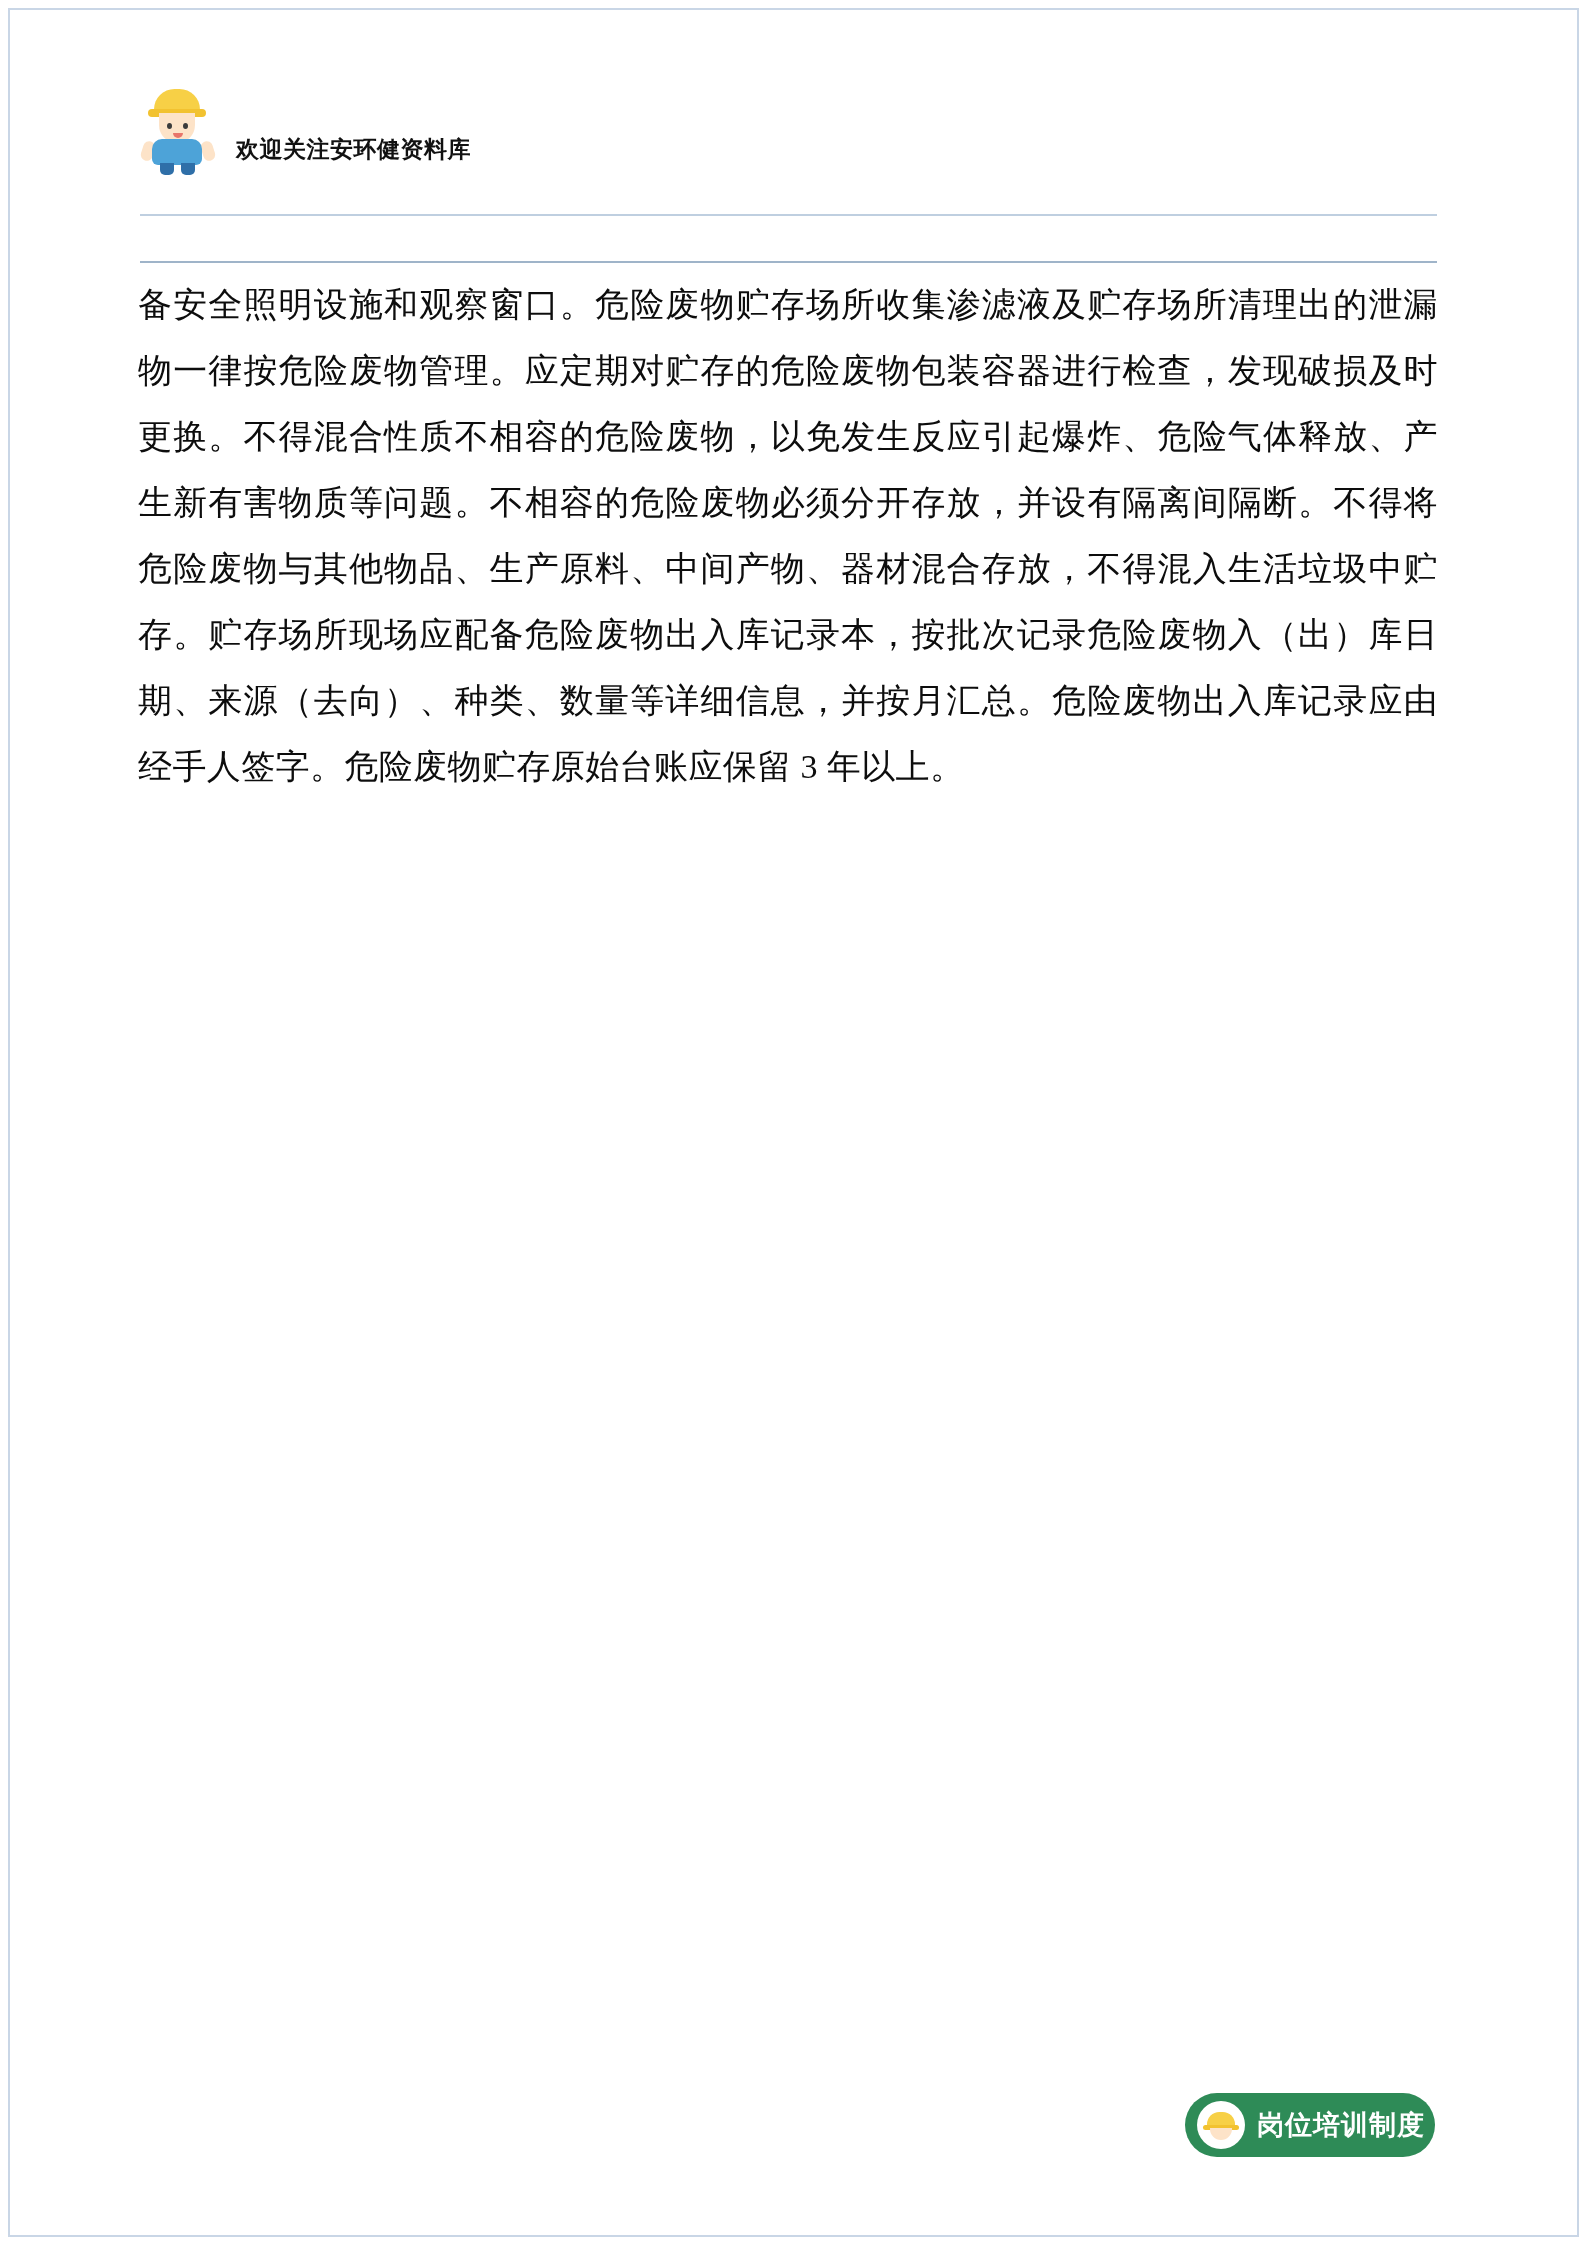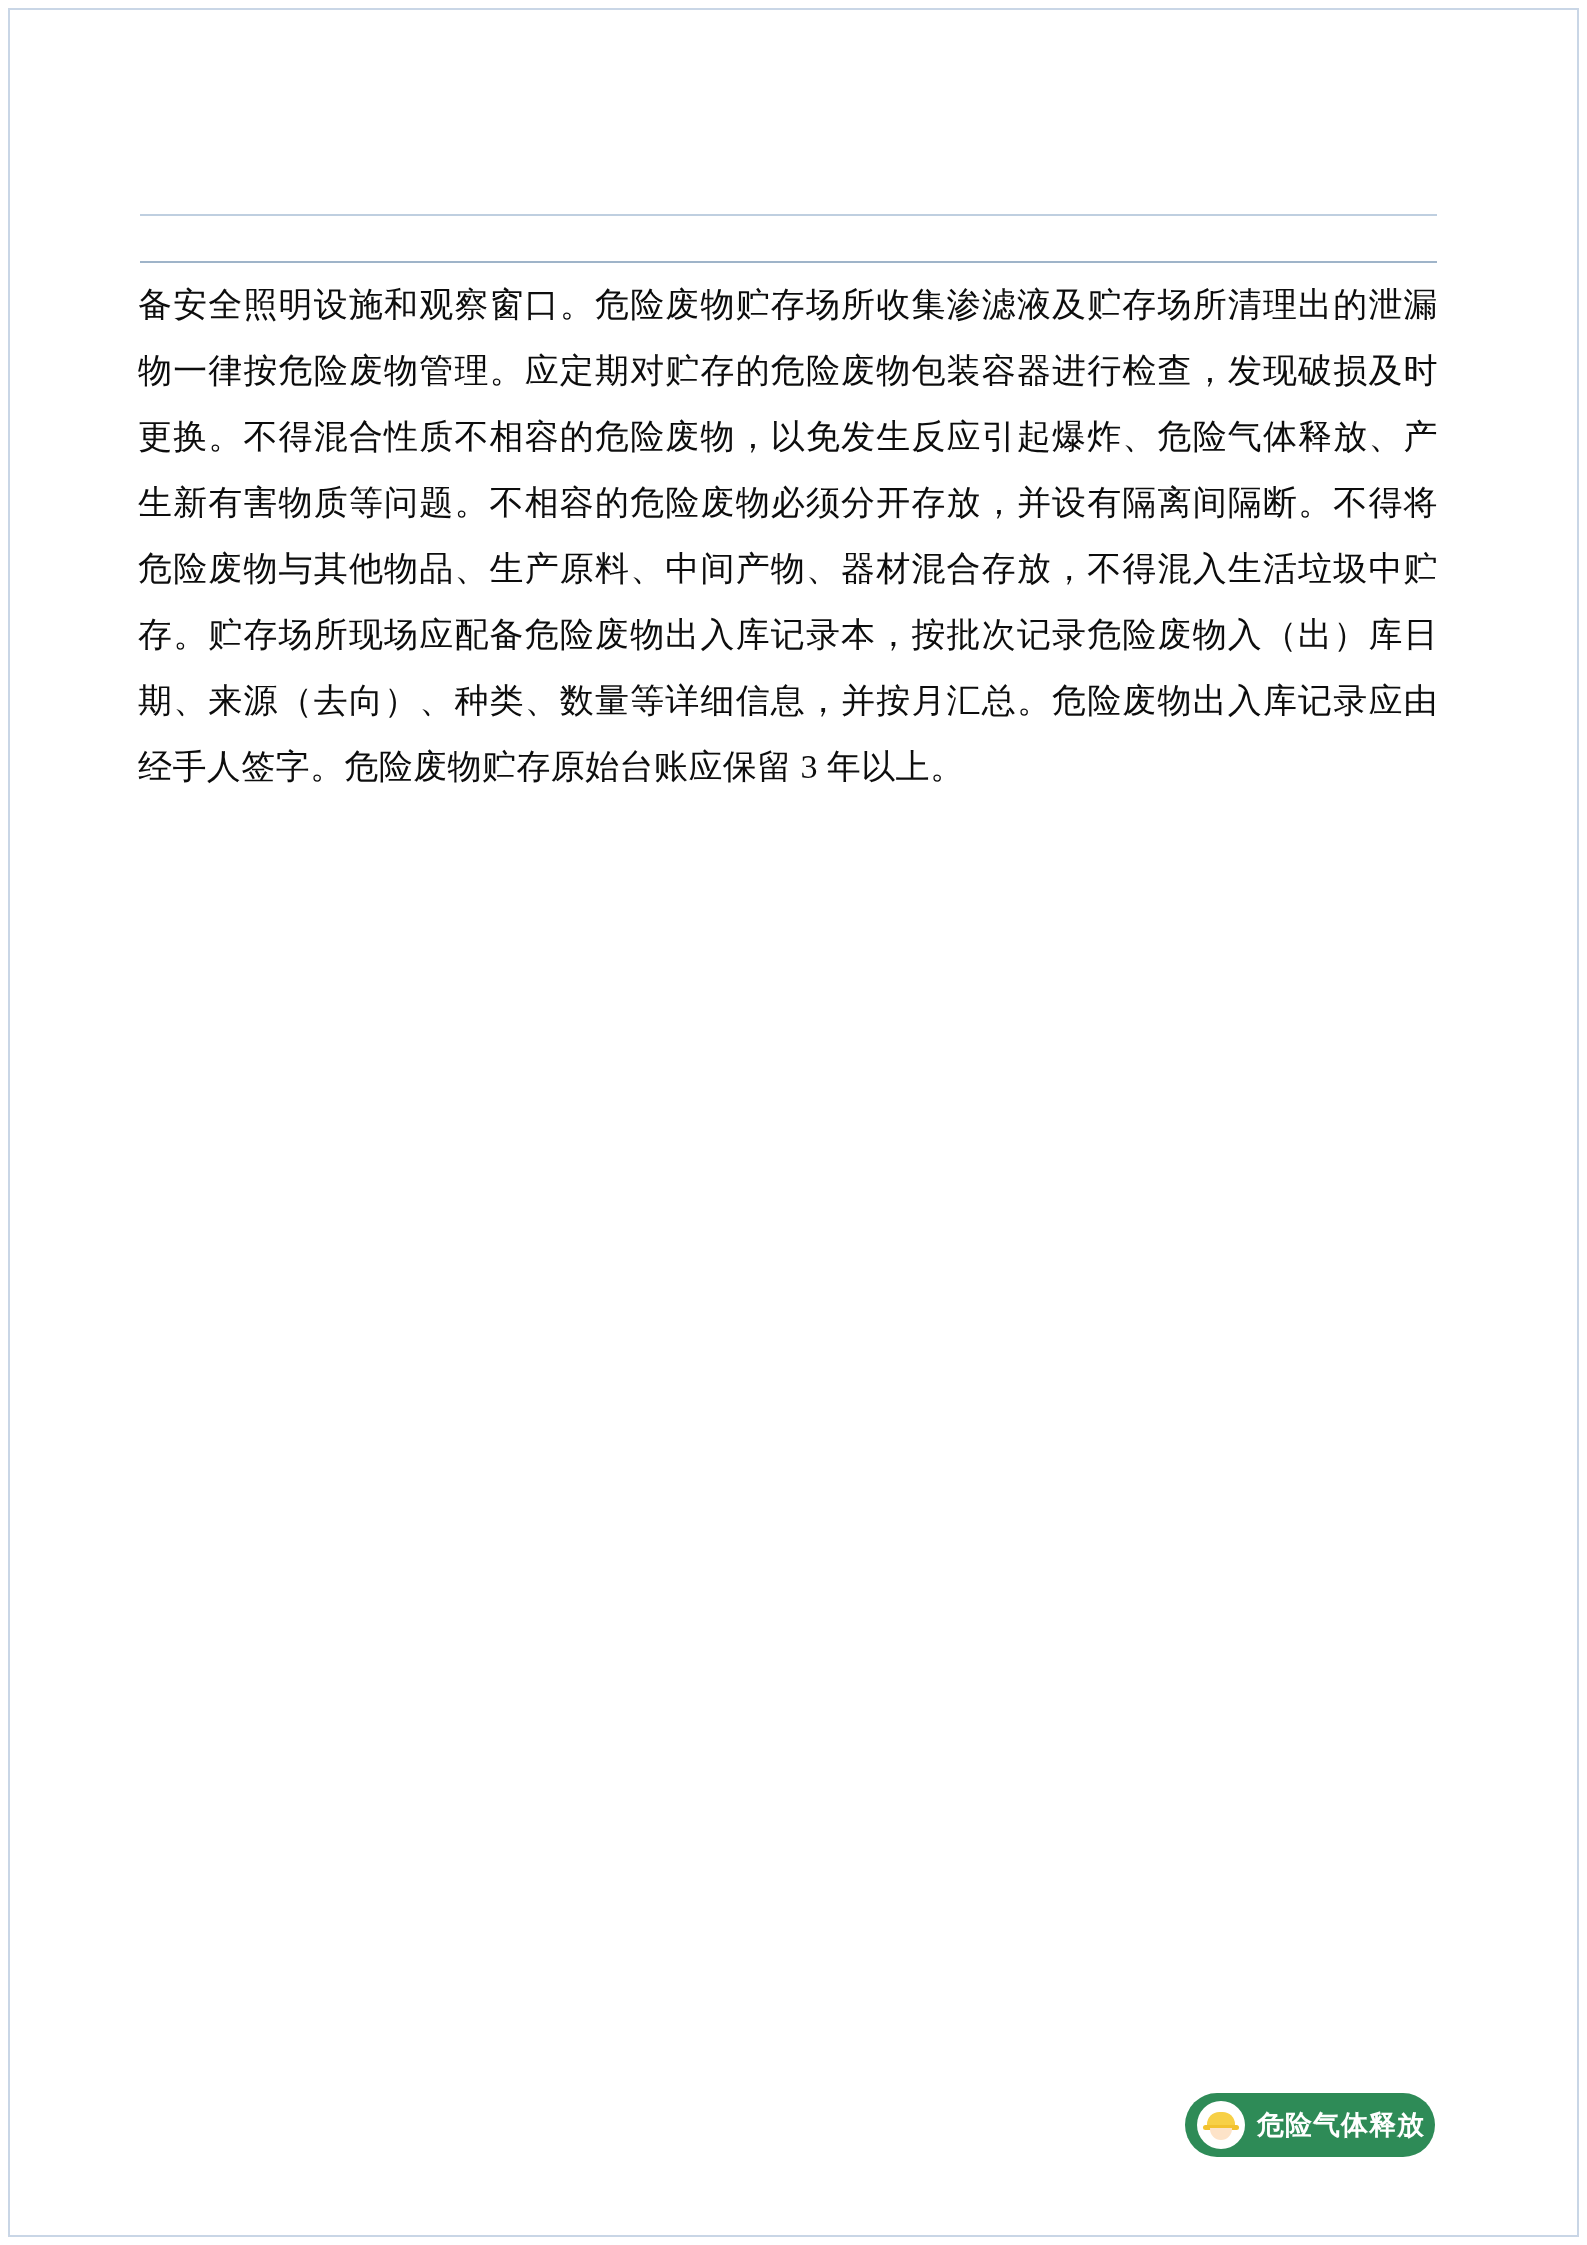--- a/index.html
+++ b/index.html
@@ -232,29 +232,47 @@
     letter-spacing: 1px;
   }
 </style>
 </head>
 <body>
 
 <div class="page">
 
   <div class="page-frame"></div>
 
+  <div class="header">
+    <div class="header-inner">
+      <div class="mascot">
+        <div class="helmet"></div>
+        <div class="helmet-brim"></div>
+        <div class="face"></div>
+        <div class="eye left"></div>
+        <div class="eye right"></div>
+        <div class="mouth"></div>
+        <div class="arm left"></div>
+        <div class="arm right"></div>
+        <div class="body"></div>
+        <div class="leg left"></div>
+        <div class="leg right"></div>
+      </div>
+      <div class="header-text">欢迎关注安环健资料库</div>
+    </div>
+  </div>
   <div class="header-rule"></div>
   <div class="header-rule2"></div>
 
   <div class="content">
     <p class="para">备安全照明设施和观察窗口。危险废物贮存场所收集渗滤液及贮存场所清理出的泄漏物一律按危险废物管理。应定期对贮存的危险废物包装容器进行检查，发现破损及时更换。不得混合性质不相容的危险废物，以免发生反应引起爆炸、危险气体释放、产生新有害物质等问题。不相容的危险废物必须分开存放，并设有隔离间隔断。不得将危险废物与其他物品、生产原料、中间产物、器材混合存放，不得混入生活垃圾中贮存。贮存场所现场应配备危险废物出入库记录本，按批次记录危险废物入（出）库日期、来源（去向）、种类、数量等详细信息，并按月汇总。危险废物出入库记录应由经手人签字。危险废物贮存原始台账应保留 3 年以上。</p>
   </div>
 
   <div class="footer-logo">
     <div class="badge">
       <div class="inner-helmet"></div>
       <div class="inner-brim"></div>
       <div class="inner-face"></div>
     </div>
-    <div class="logo-text">危险气体释放</div>
+    <div class="logo-text">岗位培训制度</div>
   </div>
 
 </div>
 
 </body></html>

